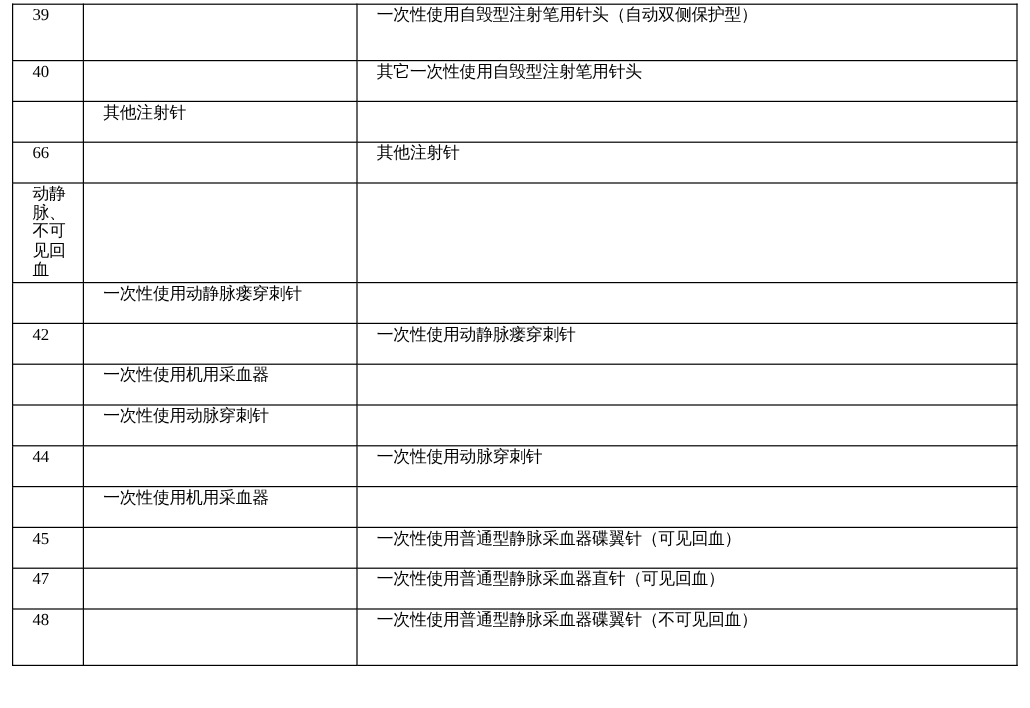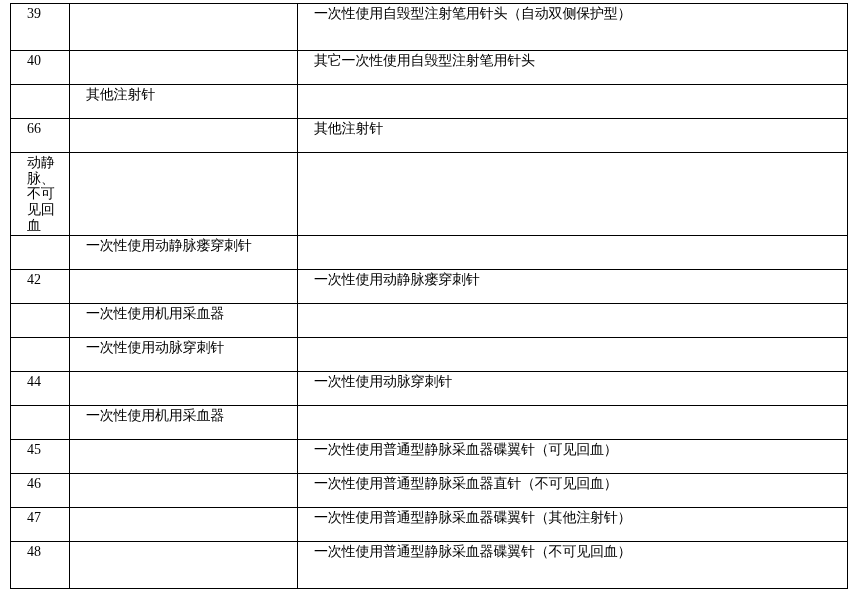--- a/index.html
+++ b/index.html
@@ -124,30 +124,25 @@
       <td class="col-mid cn">一次性使用机用采血器</td>
       <td class="col-name cn"></td>
     </tr>
 
     <tr class="h-norm">
       <td class="col-num num">45</td>
       <td class="col-mid cn"></td>
       <td class="col-name cn">一次性使用普通型静脉采血器碟翼针（可见回血）</td>
     </tr>
 
-    <tr class="h-norm">
-      <td class="col-num num">46</td>
-      <td class="col-mid cn"></td>
-      <td class="col-name cn">一次性使用普通型静脉采血器直针（不可见回血）</td>
-    </tr>
 
     <tr class="h-norm">
       <td class="col-num num">47</td>
       <td class="col-mid cn"></td>
-      <td class="col-name cn">一次性使用普通型静脉采血器碟翼针（其他注射针）</td>
+      <td class="col-name cn">一次性使用普通型静脉采血器直针（可见回血）</td>
     </tr>
 
     <tr class="h-tall">
       <td class="col-num num">48</td>
       <td class="col-mid cn"></td>
       <td class="col-name cn">一次性使用普通型静脉采血器碟翼针（不可见回血）</td>
     </tr>
 
   </tbody>
 </table>

